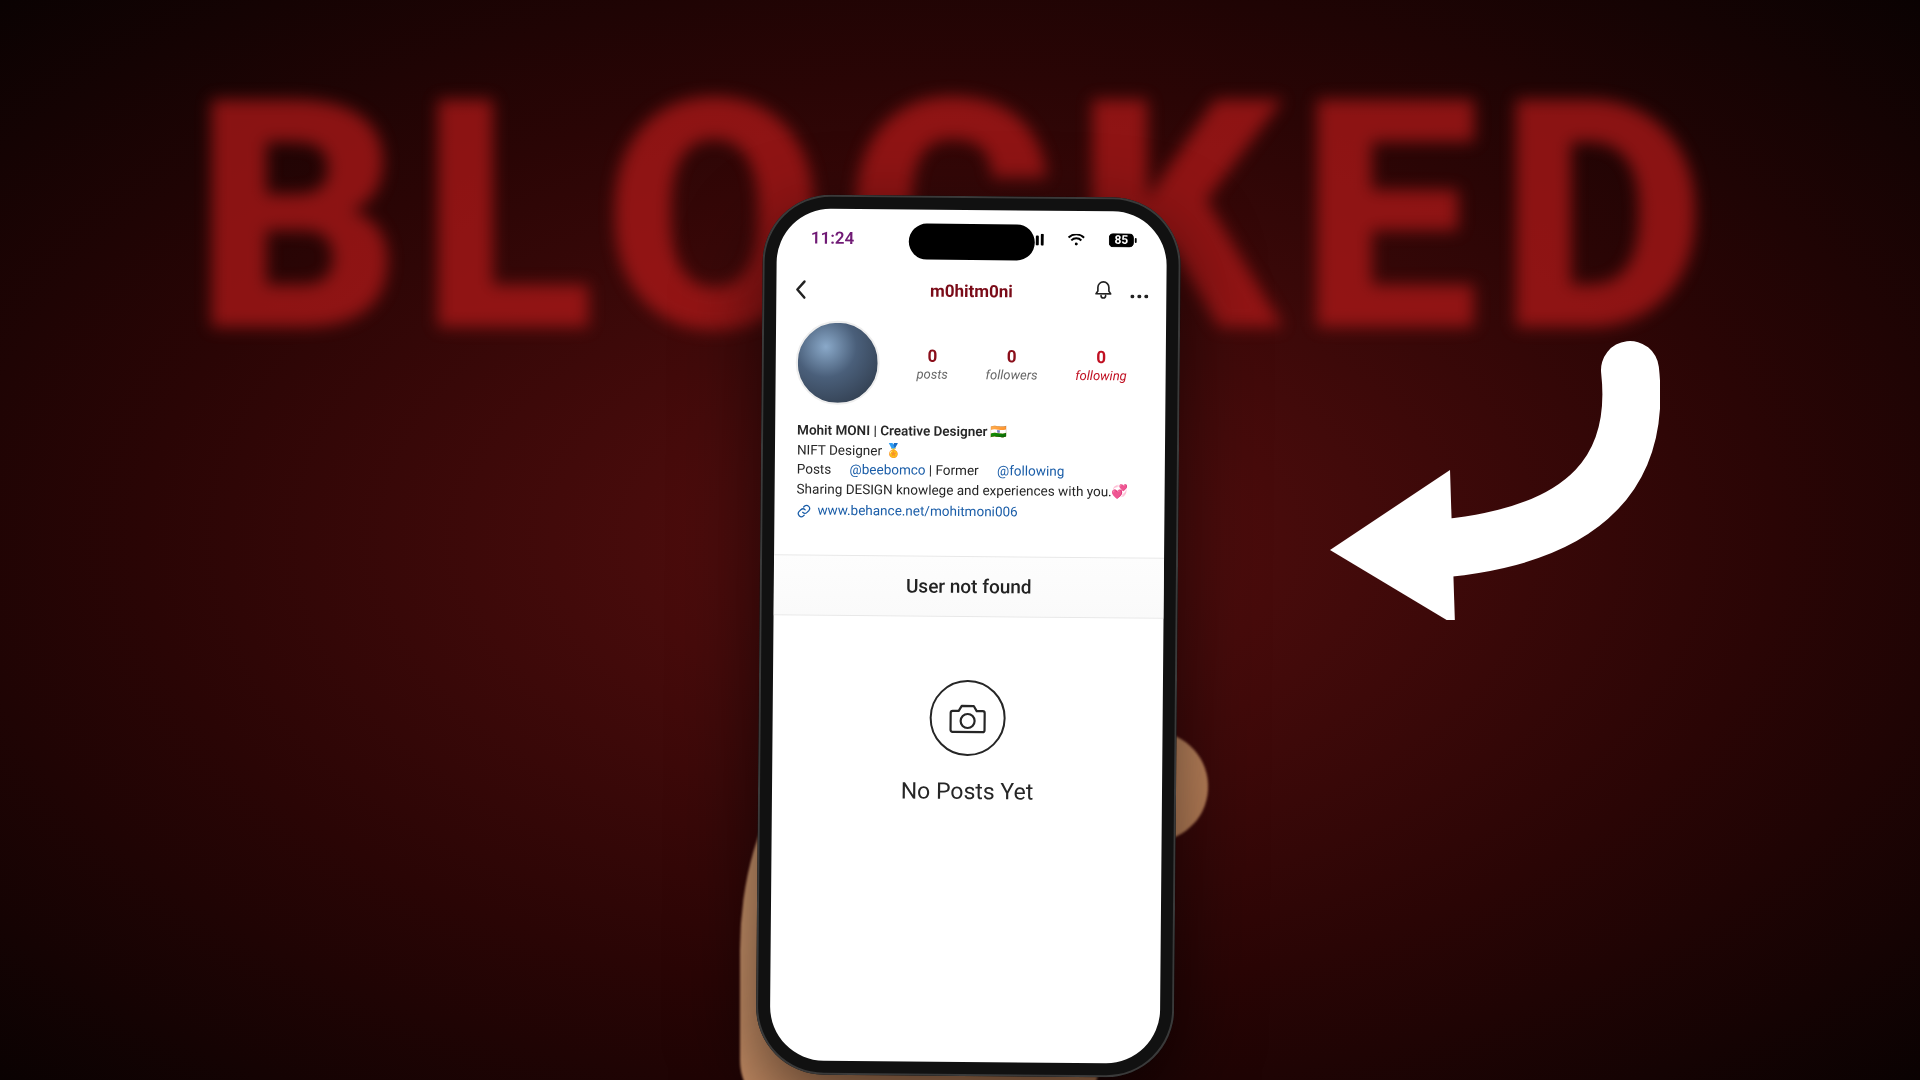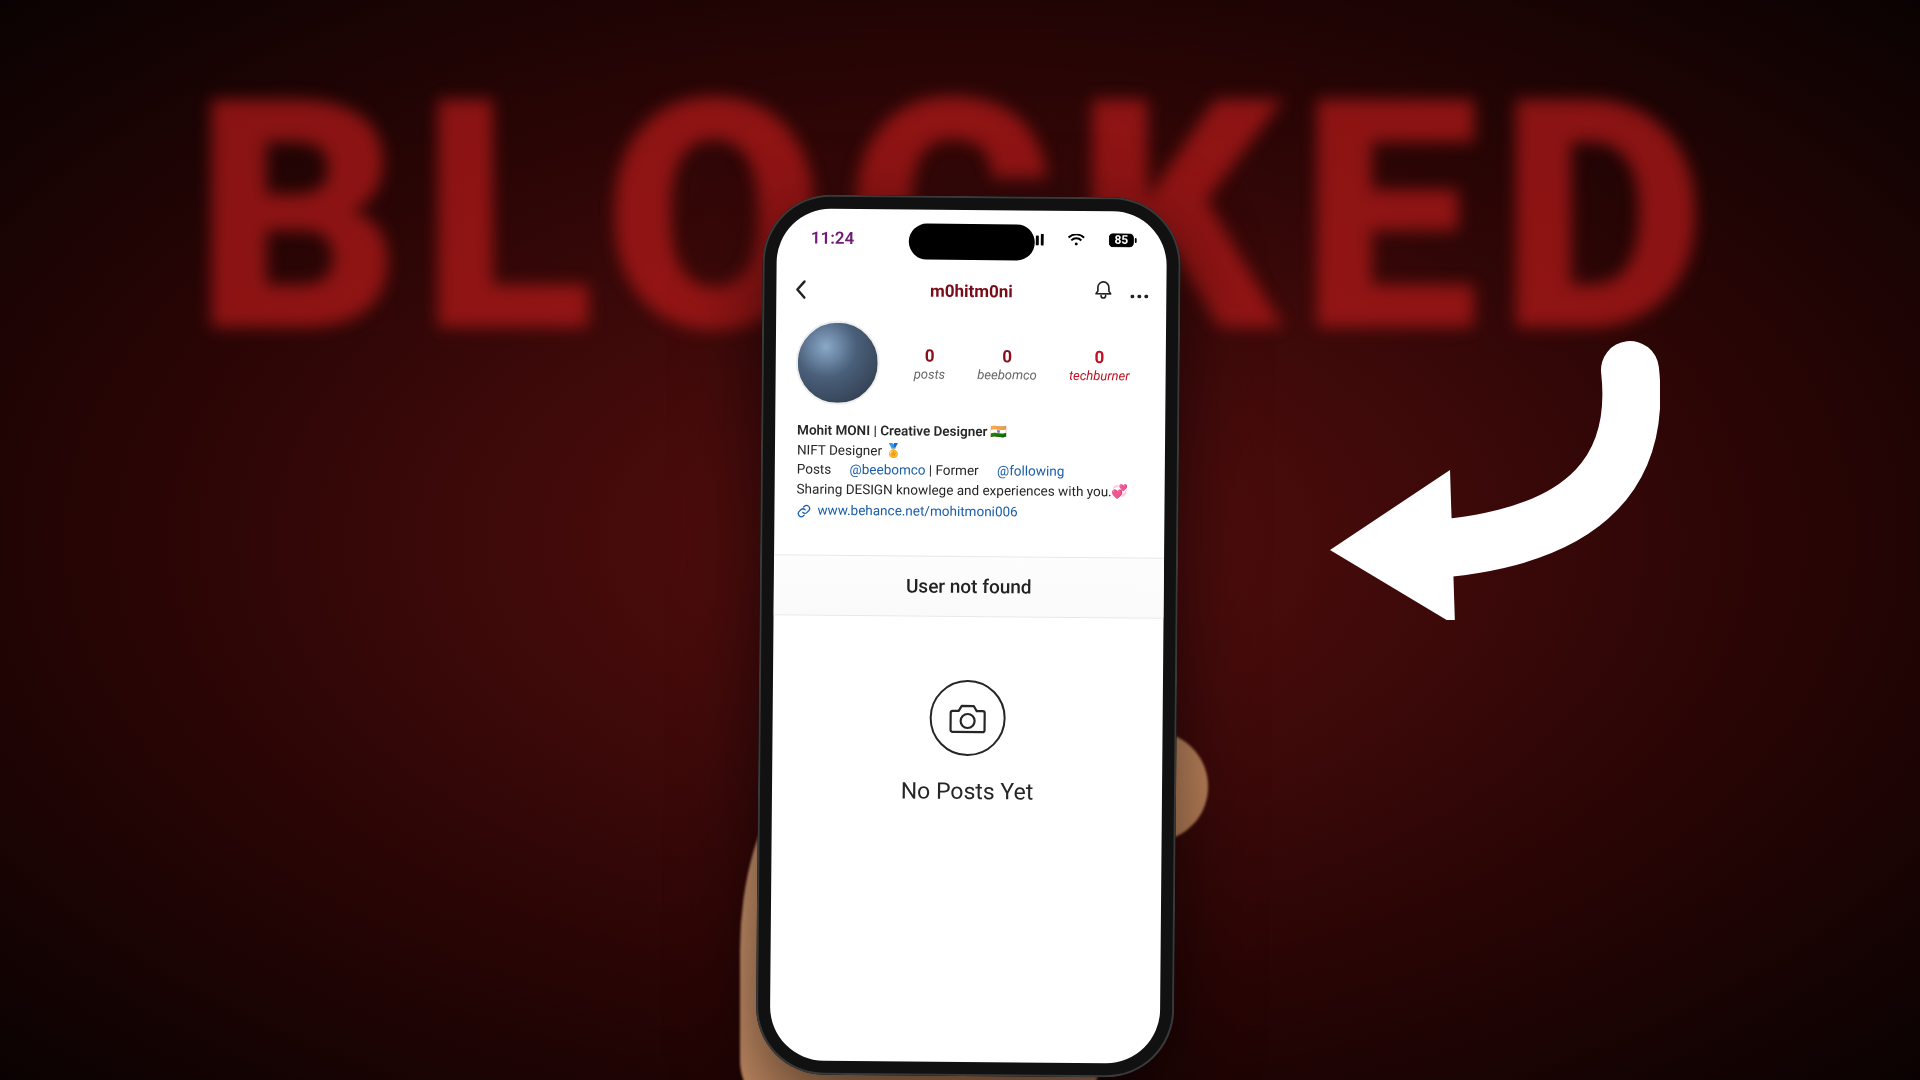--- a/index.html
+++ b/index.html
@@ -283,25 +283,25 @@
 
     <div class="profile-row">
       <div class="avatar"></div>
       <div class="stats">
         <div class="stat">
           <span class="num">0</span>
           <span class="lbl">posts</span>
         </div>
         <div class="stat">
           <span class="num">0</span>
-          <span class="lbl">beebomco</span>
+          <span class="lbl">followers</span>
         </div>
         <div class="stat hl">
           <span class="num">0</span>
-          <span class="lbl">techburner</span>
+          <span class="lbl">following</span>
         </div>
       </div>
     </div>
 
     <div class="bio">
       <div>
         <span class="name">Mohit MONI | Creative Designer</span>
         <span>🇮🇳</span>
       </div>
       <div>

